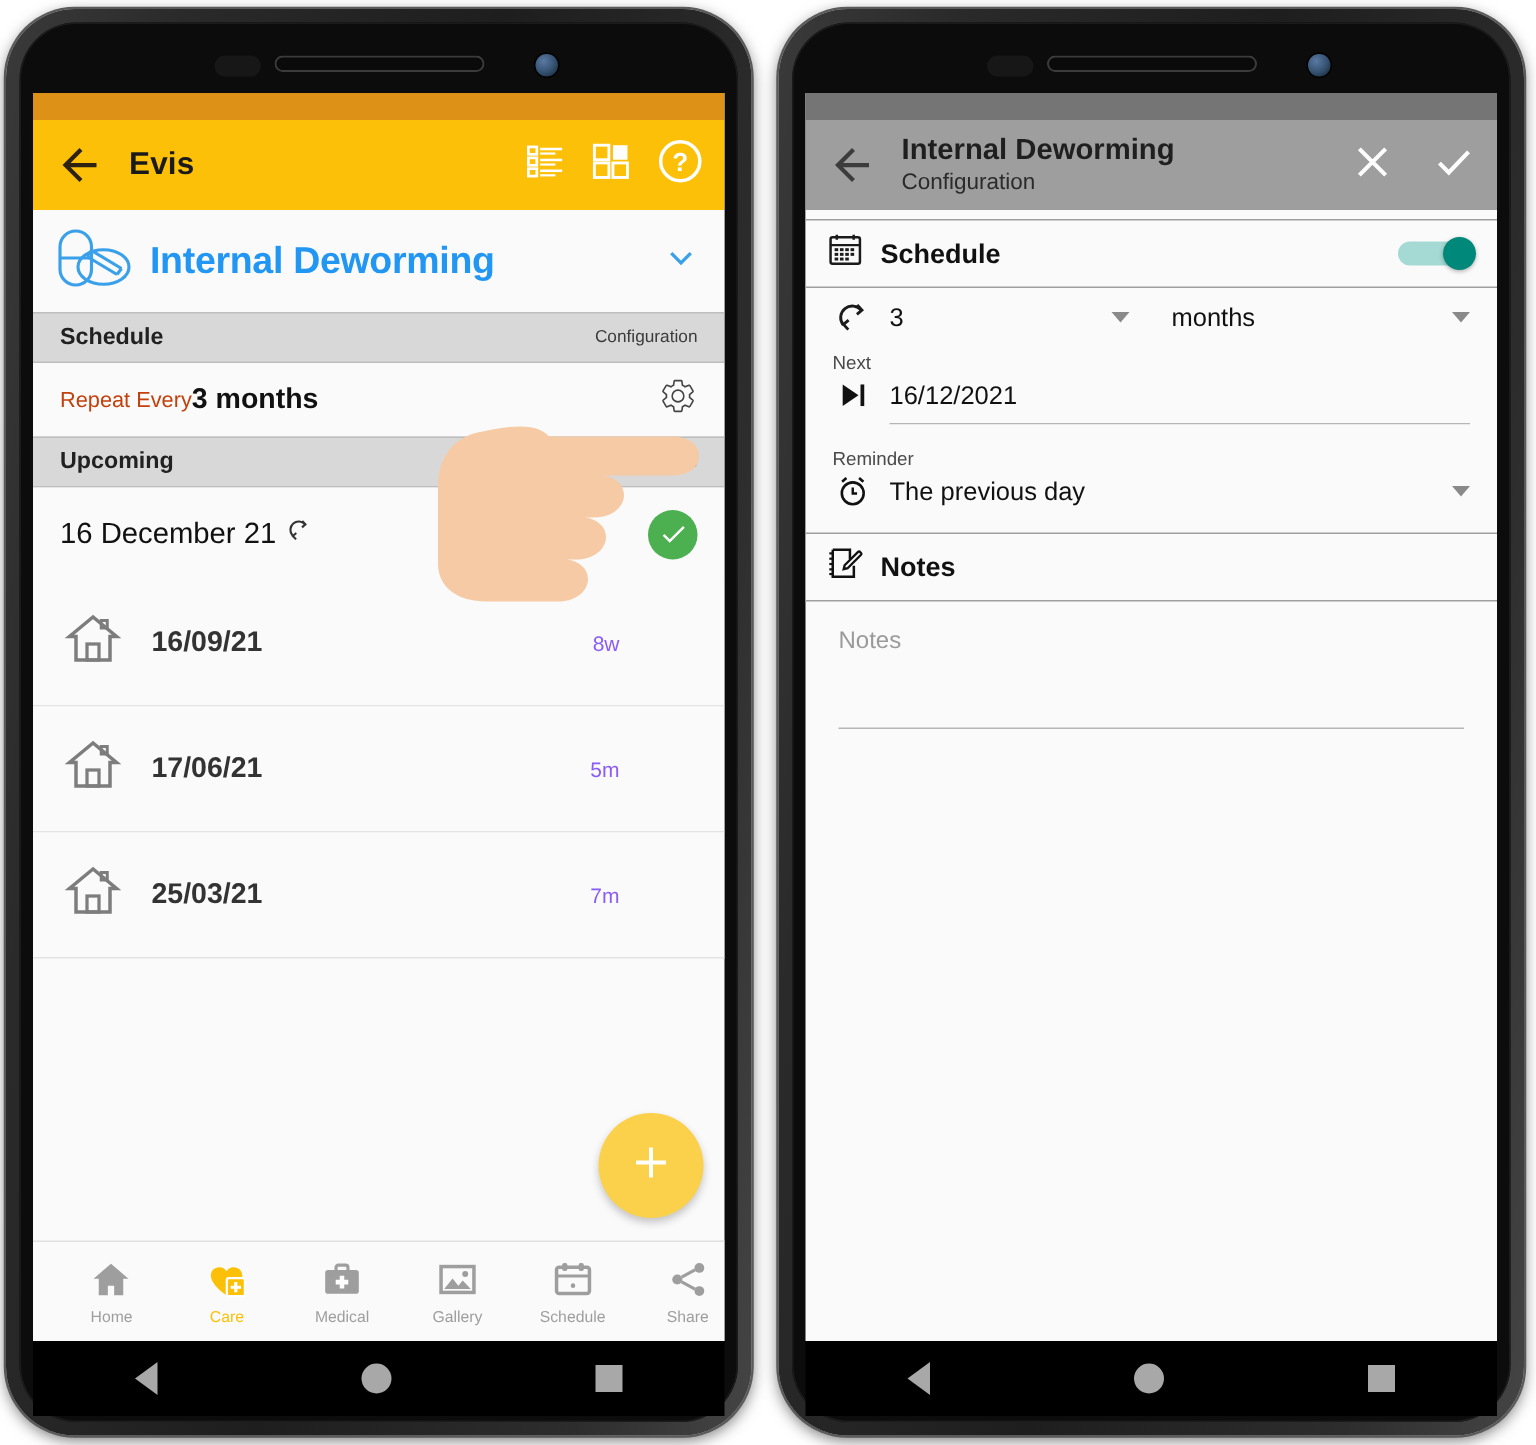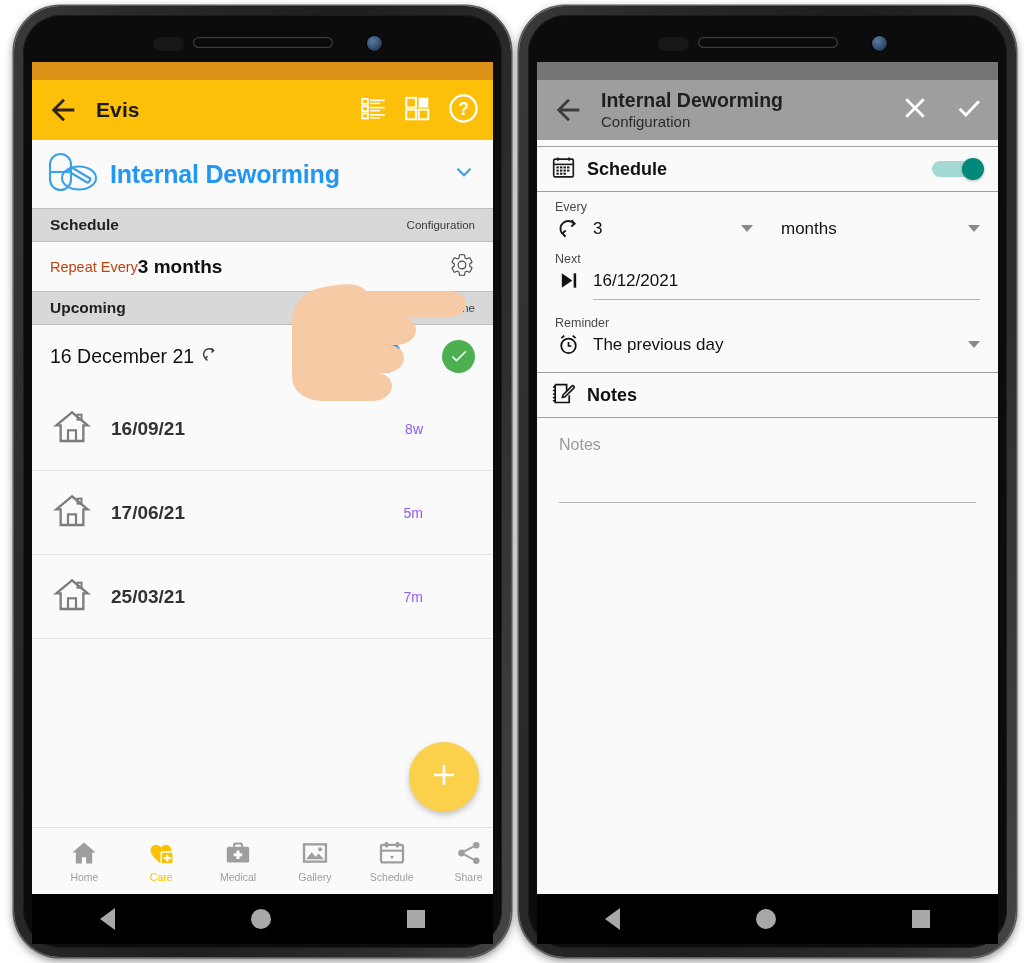--- a/index.html
+++ b/index.html
@@ -4,21 +4,21 @@
 <style>
   html,body{margin:0;padding:0;background:#ffffff;}
   body{width:1024px;height:963px;font-family:"Liberation Sans",sans-serif;overflow:hidden;position:relative;}
 
   
   .phone{position:absolute;top:6px;width:497px;height:951px;border-radius:46px;
     background:linear-gradient(100deg,#3a3a3a 0%,#2a2a2a 18%,#1e1e1e 50%,#2d2d2d 82%,#454545 100%);
     box-shadow:0 0 0 1.5px #5a5a5a, 0 3px 10px rgba(0,0,0,.55);}
   .phone-inner{position:absolute;left:9px;top:9px;right:9px;bottom:9px;border-radius:38px;
     background:#0c0c0c;box-shadow:inset 0 0 0 1px #1b1b1b;}
-  #phone-left{left:14px;}
+  #phone-left{left:4px;}
   #phone-right{left:519px;}
 
   
   .speaker{position:absolute;top:22px;left:50%;transform:translateX(-50%);
     width:140px;height:11px;border-radius:6px;background:#0a0a0a;
     box-shadow:inset 0 0 0 1.3px #3b3b3b;}
   .sensor{position:absolute;top:22px;left:calc(50% - 110px);width:31px;height:14px;border-radius:7px;background:#171717;}
   .camera{position:absolute;top:21px;left:calc(50% + 104px);width:15px;height:15px;border-radius:50%;
     background:radial-gradient(circle at 36% 32%,#4a6a96 0%,#2d4straight 1%,#23354f 60%,#101822 100%);
     background:radial-gradient(circle at 36% 32%,#54739c 0%,#2b4straight 1%,#23354f 60%,#101822 100%);
@@ -408,21 +408,20 @@
         </svg>
       </span>
       <span class="card-hdr-title">Schedule</span>
       <span class="toggle">
         <span class="track"></span>
         <span class="knob"></span>
       </span>
     </div>
 
     <div class="field">
-      <div class="field-lbl">Every</div>
       <div class="field-row">
         <span class="field-ic">
           <svg width="23" height="23" viewBox="0 0 24 24">
               <path d="M18 7.2A8 8 0 105.4 17.4" fill="none" stroke="#1b1b1b" stroke-width="2"></path>
               <path d="M15.1 3.4l3.3 3.6-3.5 3M8.9 20.6l-3.3-3.6 3.5-3" fill="none" stroke="#1b1b1b" stroke-width="2"></path>
             </svg>
         </span>
         <span class="spin" style="max-width:160px">
           <span class="spin-val">3</span>
           <span class="caret"></span>

